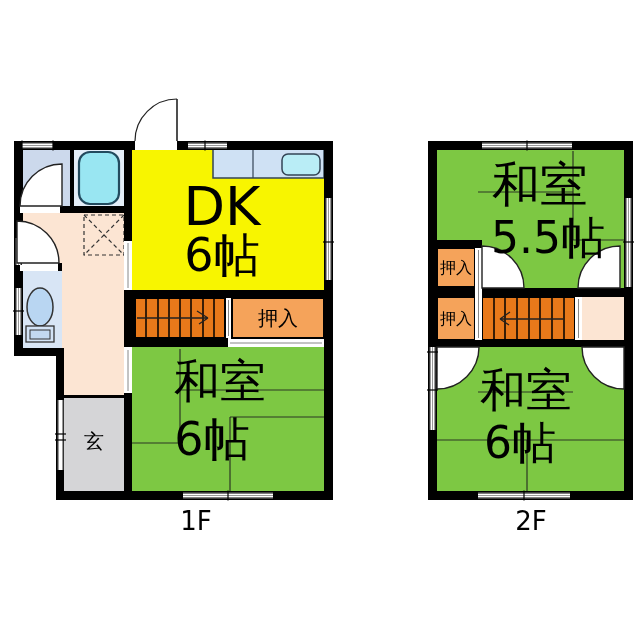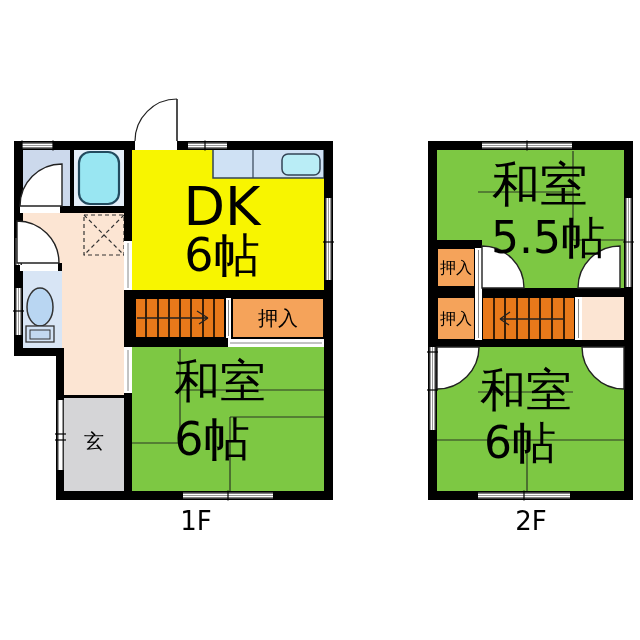--- a/index.html
+++ b/index.html
@@ -1,17 +1,17 @@
 <!DOCTYPE html>
 <html style="--color-wall: #000000; --color-tatami_green: #7dc843; --color-dk_yellow: #f8f500; --color-stairs_orange: #e8791a; --color-closet_orange: #f5a35a; --color-hall_peach: #fce5d3; --color-entry_gray: #d5d5d7; --color-washroom_blue: #ccd9ec; --color-bath_blue: #e4eef9; --color-toilet_blue: #d8e5f5; --color-counter_blue: #cfe1f4; --color-fixture_cyan: #99e6f2; --color-sink_cyan: #b9edf6; --color-toilet_bowl_blue: #b9d6f2;"><head>
 <meta charset="utf-8">
 <style>
   html,body{margin:0;padding:0;background:#fff;}
   #stage{position:relative;width:640px;height:640px;background:#fff;overflow:hidden;
-         font-family:"DejaVu Sans","Liberation Sans",sans-serif;border-radius:24px;}
+         font-family:"DejaVu Sans","Liberation Sans",sans-serif;}
   svg text{font-family:"DejaVu Sans","Liberation Sans",sans-serif;fill:#000;}
   .wall{fill:var(--color-wall,#000);}
   .green{fill:var(--color-tatami_green,#7dc843);}
   .yellow{fill:var(--color-dk_yellow,#f8f500);}
   .stairs{fill:var(--color-stairs_orange,#e8791a);stroke:#000;stroke-width:2;}
   .closet{fill:var(--color-closet_orange,#f5a35a);stroke:#000;stroke-width:2;}
   .peach{fill:var(--color-hall_peach,#fce5d3);}
   .gray{fill:var(--color-entry_gray,#d5d5d7);}
   .washblue{fill:var(--color-washroom_blue,#ccd9ec);}
   .bathblue{fill:var(--color-bath_blue,#e4eef9);}

